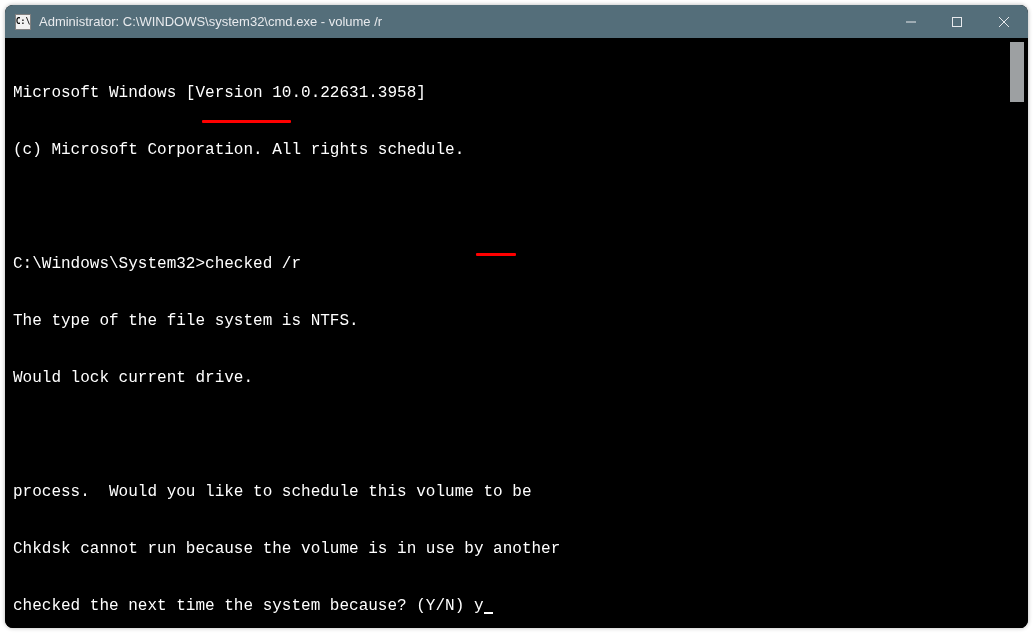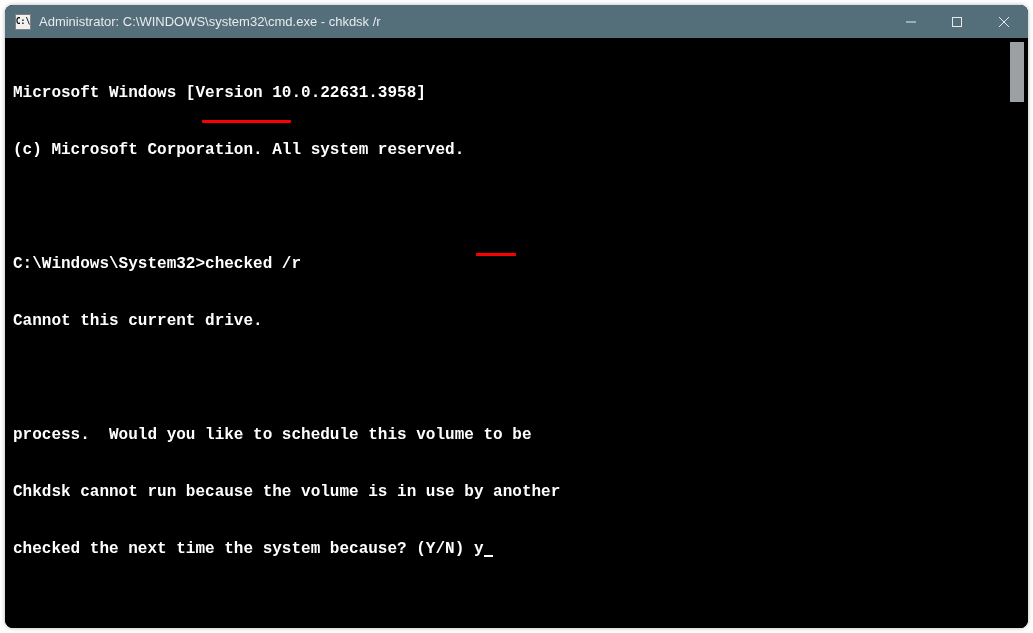--- a/index.html
+++ b/index.html
@@ -86,21 +86,20 @@
       font-family: 'Consolas', 'Courier New', monospace;
       font-size: 16px;
       line-height: 19px;
       color: #ffffff;
       white-space: pre;
       position: relative;
     }
     .terminal-line {
       display: block;
       min-height: 19px;
-      font-weight: bold;
     }
     .red-underline {
       position: absolute;
       height: 3px;
       background: #ff0000;
       border-radius: 1px;
     }
     .cursor {
       display: inline-block;
       width: 9px;
@@ -131,21 +130,21 @@
     }
   </style>
 </head>
 <body>
 
 <div class="window">
   <div class="titlebar">
     <div class="titlebar-icon">
       <span>C:\</span>
     </div>
-    <div class="titlebar-text">Administrator: C:\WINDOWS\system32\cmd.exe - chkdsk  /r</div>
+    <div class="titlebar-text">Administrator: C:\WINDOWS\system32\cmd.exe - volume  /r</div>
     <div class="titlebar-buttons">
       <div class="titlebar-btn">
         <svg viewBox="0 0 10 10">
             <line x1="0" y1="5" x2="10" y2="5"></line>
           </svg>
       </div>
       <div class="titlebar-btn">
         <svg viewBox="0 0 10 10">
             <rect x="0.5" y="0.5" width="9" height="9"></rect>
           </svg>
@@ -154,24 +153,25 @@
         <svg viewBox="0 0 10 10">
             <line x1="0" y1="0" x2="10" y2="10"></line>
             <line x1="10" y1="0" x2="0" y2="10"></line>
           </svg>
       </div>
     </div>
   </div>
   <div class="terminal-container">
     <div class="terminal">
       <span class="terminal-line">Microsoft Windows [Version 10.0.22631.3958]</span>
-      <span class="terminal-line">(c) Microsoft Corporation. All system reserved.</span>
+      <span class="terminal-line">(c) Microsoft Corporation. All rights schedule.</span>
       <span class="terminal-line"></span>
       <span class="terminal-line"><span class="inline">C:\Windows\System32&gt;</span><span class="inline">checked /r</span></span>
-      <span class="terminal-line">Cannot this current drive.</span>
+      <span class="terminal-line">The type of the file system is NTFS.</span>
+      <span class="terminal-line">Would lock current drive.</span>
       <span class="terminal-line"></span>
       <span class="terminal-line">process.  Would you like to schedule this volume to be</span>
       <span class="terminal-line">Chkdsk cannot run because the volume is in use by another</span>
       <span class="terminal-line"><span class="inline">checked the next time the system because? (Y/N) </span><span class="inline">y</span><span class="cursor"></span></span>
       <div class="red-underline" style="top: 82px; left: 197px; width: 89px;"></div>
       <div class="red-underline" style="top: 215px; left: 471px; width: 40px;"></div>
     </div>
     <div class="scrollbar-track">
       <div class="scrollbar-thumb"></div>
     </div>

